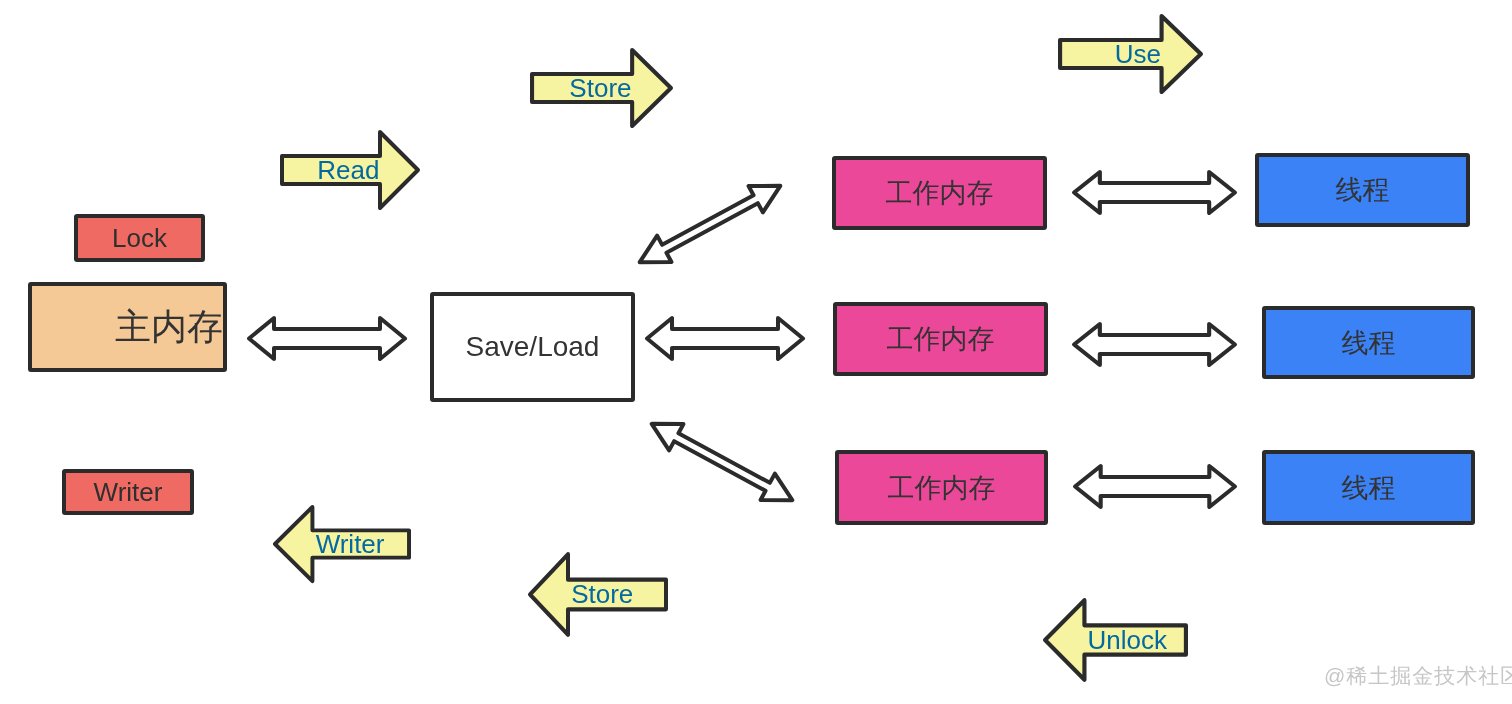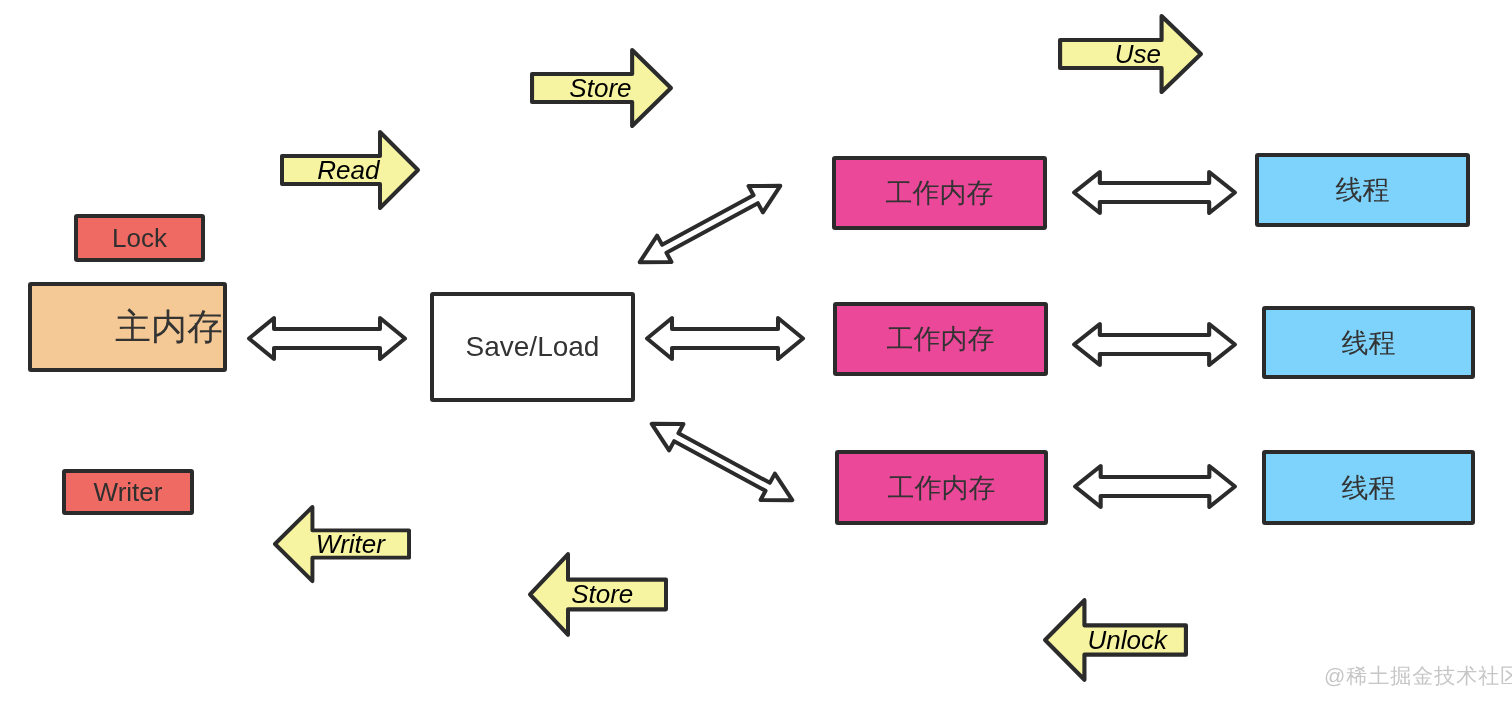--- a/index.html
+++ b/index.html
@@ -19,28 +19,28 @@
     border-radius: 3px;
     display: flex;
     align-items: center;
     justify-content: center;
     background: #ffffff;
     color: #333333;
   }
   .main-memory   { background: #f5c995; font-size: 36px; }
   .save-load     { background: #ffffff; font-size: 28px; }
   .working       { background: #ec4899; font-size: 27px; }
-  .thread        { background: #7dd3fc; font-size: 27px; }
+  .thread        { background: #3b82f6; font-size: 27px; }
   .lockbox       { background: #ee6a62; font-size: 26px; color: #2f2f2f; margin-top: 32px; }
   .op-arrow { position: absolute; }
   .op-arrow svg { display: block; width: 100%; height: 100%; overflow: visible; }
   .op-label {
     position: absolute; top: 0; height: 100%;
     display: flex; align-items: center;
-    font-size: 26px; color: #000000; pointer-events: none; font-style: italic;
+    font-size: 26px; color: #0369a1; pointer-events: none;
   }
   .op-label.to-right { left: 0; width: 71%; justify-content: flex-end; padding-right: 2px; }
   .op-label.to-left  { left: 28%; width: 72%; justify-content: flex-start; padding-left: 4px; }
   .link-arrow { position: absolute; }
   .link-arrow svg { display: block; width: 100%; height: 100%; overflow: visible; }
   .watermark {
     position: absolute;
     left: 1324px; top: 662px;
     font-size: 21px;
     color: #c6c6c6;

